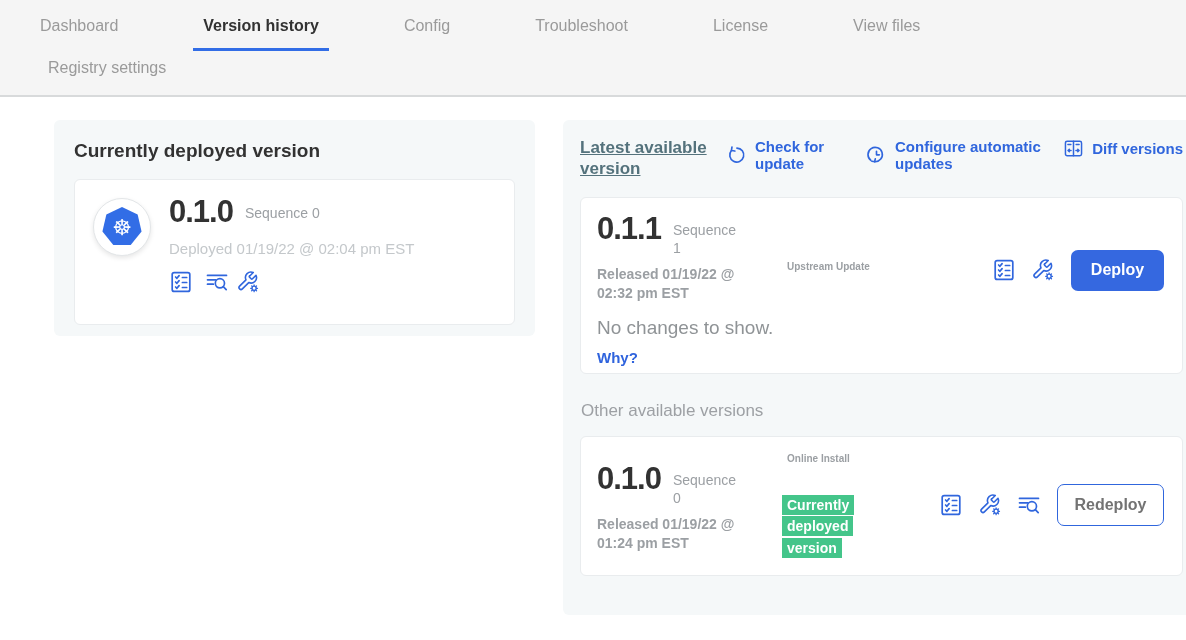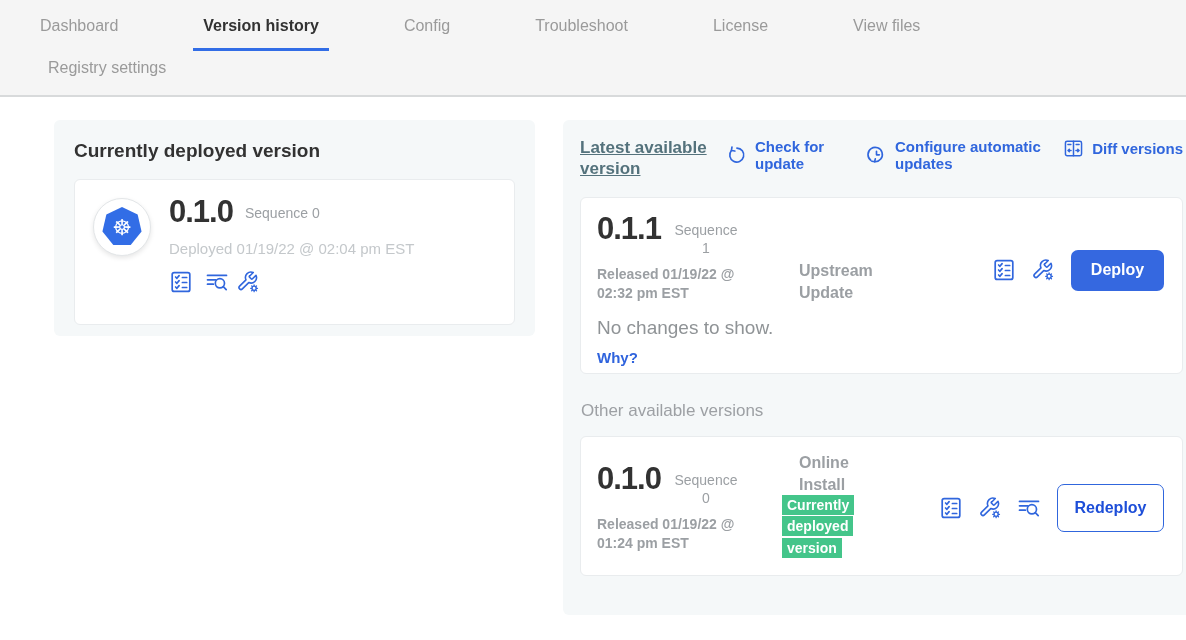--- a/index.html
+++ b/index.html
@@ -42,21 +42,21 @@
   .current-card { height:146px; padding:16px 18px; display:flex; gap:18px; }
   .k8s-logo {
     flex:none; width:58px; height:58px; border-radius:50%;
     background:#fff; border:1px solid #e3e6e8;
     box-shadow:0 2px 5px rgba(0,0,0,.10);
     display:flex; align-items:center; justify-content:center;
     margin-top:2px;
   }
   .k8s-logo svg { width:42px; height:42px; }
 
-  .ver-row { display:flex; align-items:flex-start;text-align:center; }
+  .ver-row { display:flex; align-items:flex-start; }
   .ver-num { font-size:31px; font-weight:700; letter-spacing:-1px; color:#323232; line-height:1; }
   .seq { font-size:14px; color:#9b9fa3; margin-left:12px; margin-top:8px; line-height:1.3; }
   .seq.narrow { width:66px; }
   .deployed { margin-top:13px; font-size:15px; color:#c4c8cb; }
   .icon-row { margin-top:13px; display:flex; align-items:center; }
   .icon { width:24px; height:24px; color:#3066dd; cursor:pointer; flex:none; }
   .icon + .icon { margin-left:12px; }
   .icon.tight { margin-left:7px; }
 
   
@@ -76,41 +76,41 @@
   .hl-label.w84 { width:84px; }
   .hl-label.w160 { width:160px; }
 
   
   .latest-card { margin-top:17px; height:177px; padding:15px 16px; }
   .released {
     margin-top:8px; width:162px;
     font-size:14px; font-weight:700; color:#9b9fa3; line-height:1.4;
   }
   .source {
-    position:absolute; left:218px; width:92px;
-    font-size:16px; font-weight:700; color:#9b9fa3; line-height:1.4;
+    position:absolute; left:206px; width:92px;
+    font-size:10px; font-weight:700; color:#9b9fa3; line-height:1.4;
   }
   .source.src-latest { top:62px; }
   .source.src-other  { top:15px; }
   .actions { position:absolute; display:flex; align-items:center; }
   .actions .icon + .icon { margin-left:15px; }
   .actions-latest { right:18px; top:52px; }
   .actions-other  { right:18px; top:47px; }
   .btn {
     font-family:"Liberation Sans", sans-serif;
     font-size:16px; font-weight:700; border-radius:7px; cursor:pointer;
     margin-left:16px;
   }
   .btn-primary {
     background:#3568e0; color:#ffffff; border:none;
     width:93px; height:41px;
   }
   .btn-outline {
-    background:#ffffff; color:#1d4ed8; border:1.5px solid #3066dd;
-    width:107px; height:48px;
+    background:#ffffff; color:#737373; border:1.5px solid #3066dd;
+    width:107px; height:42px;
   }
   .no-changes { margin-top:13px; font-size:19px; color:#8f9396; }
   .why { display:inline-block; margin-top:10px; font-size:15px; font-weight:700; color:#2f63dd; cursor:pointer; }
 
   .other-title { margin:27px 0 15px 1px; font-size:17px; font-weight:400; color:#9da0a4; }
   .other-card { height:140px; padding:15px 16px; }
   .other-card .ver-row { margin-top:11px; }
 
   .badge {
     position:absolute; left:201px; top:58px; width:84px;

